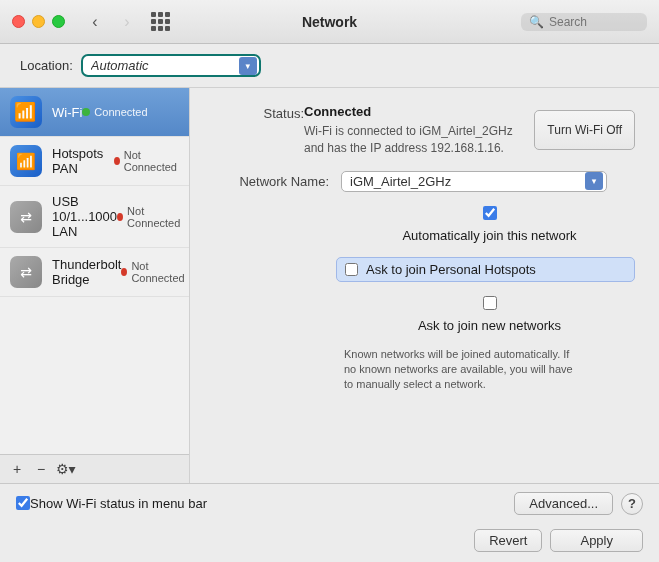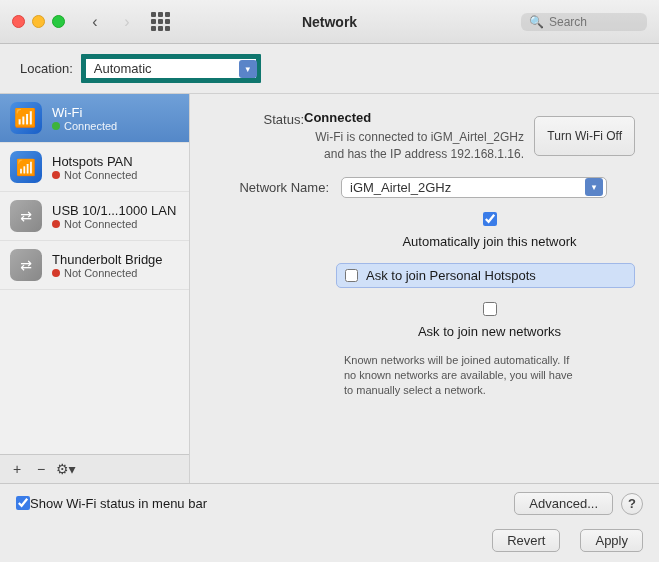--- a/index.html
+++ b/index.html
@@ -130,27 +130,28 @@
     }
     .location-select-wrapper {
       position: relative;
       display: flex;
       align-items: center;
     }
     .location-select {
       appearance: none;
       -webkit-appearance: none;
       background: white;
-      border: 5px solid #0f766e;
-      border-radius: 1px;
+      border: 2px solid #0f766e;
+      border-radius: 7px;
       padding: 2px 24px 2px 8px;
       font-size: 13px;
       color: #333;
       width: 180px;
       cursor: pointer;
+      font-style: italic;
     }
     .select-arrow {
       position: absolute;
       right: 4px;
       pointer-events: none;
       background: #5a84c8;
       border-radius: 3px;
       width: 18px;
       height: 18px;
       display: flex;
@@ -195,21 +196,21 @@
       display: flex;
       align-items: center;
       justify-content: center;
       flex-shrink: 0;
     }
     .icon-wifi { background: linear-gradient(135deg, #4a90e2, #1a5fc8); }
     .icon-bt { background: linear-gradient(135deg, #4a90e2, #1a5fc8); }
     .icon-usb { background: linear-gradient(135deg, #aaa, #888); }
     .icon-tb { background: linear-gradient(135deg, #aaa, #888); }
 
-    .net-info { display: flex; flex-direction: column; }
+    .net-info { display: flex; flex-direction: row; }
     .net-name {
       font-size: 13px;
       font-weight: 500;
     }
     .net-item.selected .net-name { color: white; }
     .net-item.selected .net-status { color: rgba(255,255,255,0.9); }
     .net-status {
       font-size: 11px;
       display: flex;
       align-items: center;
@@ -287,21 +288,20 @@
     .status-connected {
       font-size: 13px;
       font-weight: 600;
       color: #1a1a1a;
     }
     .status-desc {
       font-size: 12px;
       color: #555;
       max-width: 220px;
       line-height: 1.4;
-      text-align: right;
     }
     .turn-off-btn {
       margin-left: auto;
       padding: 12px 12px;
       background: linear-gradient(to bottom, #f5f5f5, #e8e8e8);
       border: 1px solid #b0b0b0;
       border-radius: 5px;
       font-size: 12px;
       cursor: pointer;
       color: #333;
@@ -446,35 +446,35 @@
       display: flex;
       align-items: center;
       justify-content: center;
       color: #444;
     }
 
     
     .apply-bar {
       display: flex;
       justify-content: flex-end;
-      gap: 20px;
+      gap: 8px;
       padding: 6px 16px 10px;
       background: #ececec;
     }
     .revert-btn {
       padding: 3px 14px;
       background: linear-gradient(to bottom, #f5f5f5, #e8e8e8);
       border: 1px solid #b0b0b0;
       border-radius: 5px;
       font-size: 13px;
       cursor: pointer;
       color: #333;
     }
     .apply-btn {
-      padding: 3px 14px;
+      padding: 3px 29px;
       background: linear-gradient(to bottom, #f5f5f5, #e8e8e8);
       border: 1px solid #b0b0b0;
       border-radius: 5px;
       font-size: 13px;
       cursor: pointer;
       color: #333;
     }
 
     
     .wifi-sym { font-size: 18px; color: white; }

